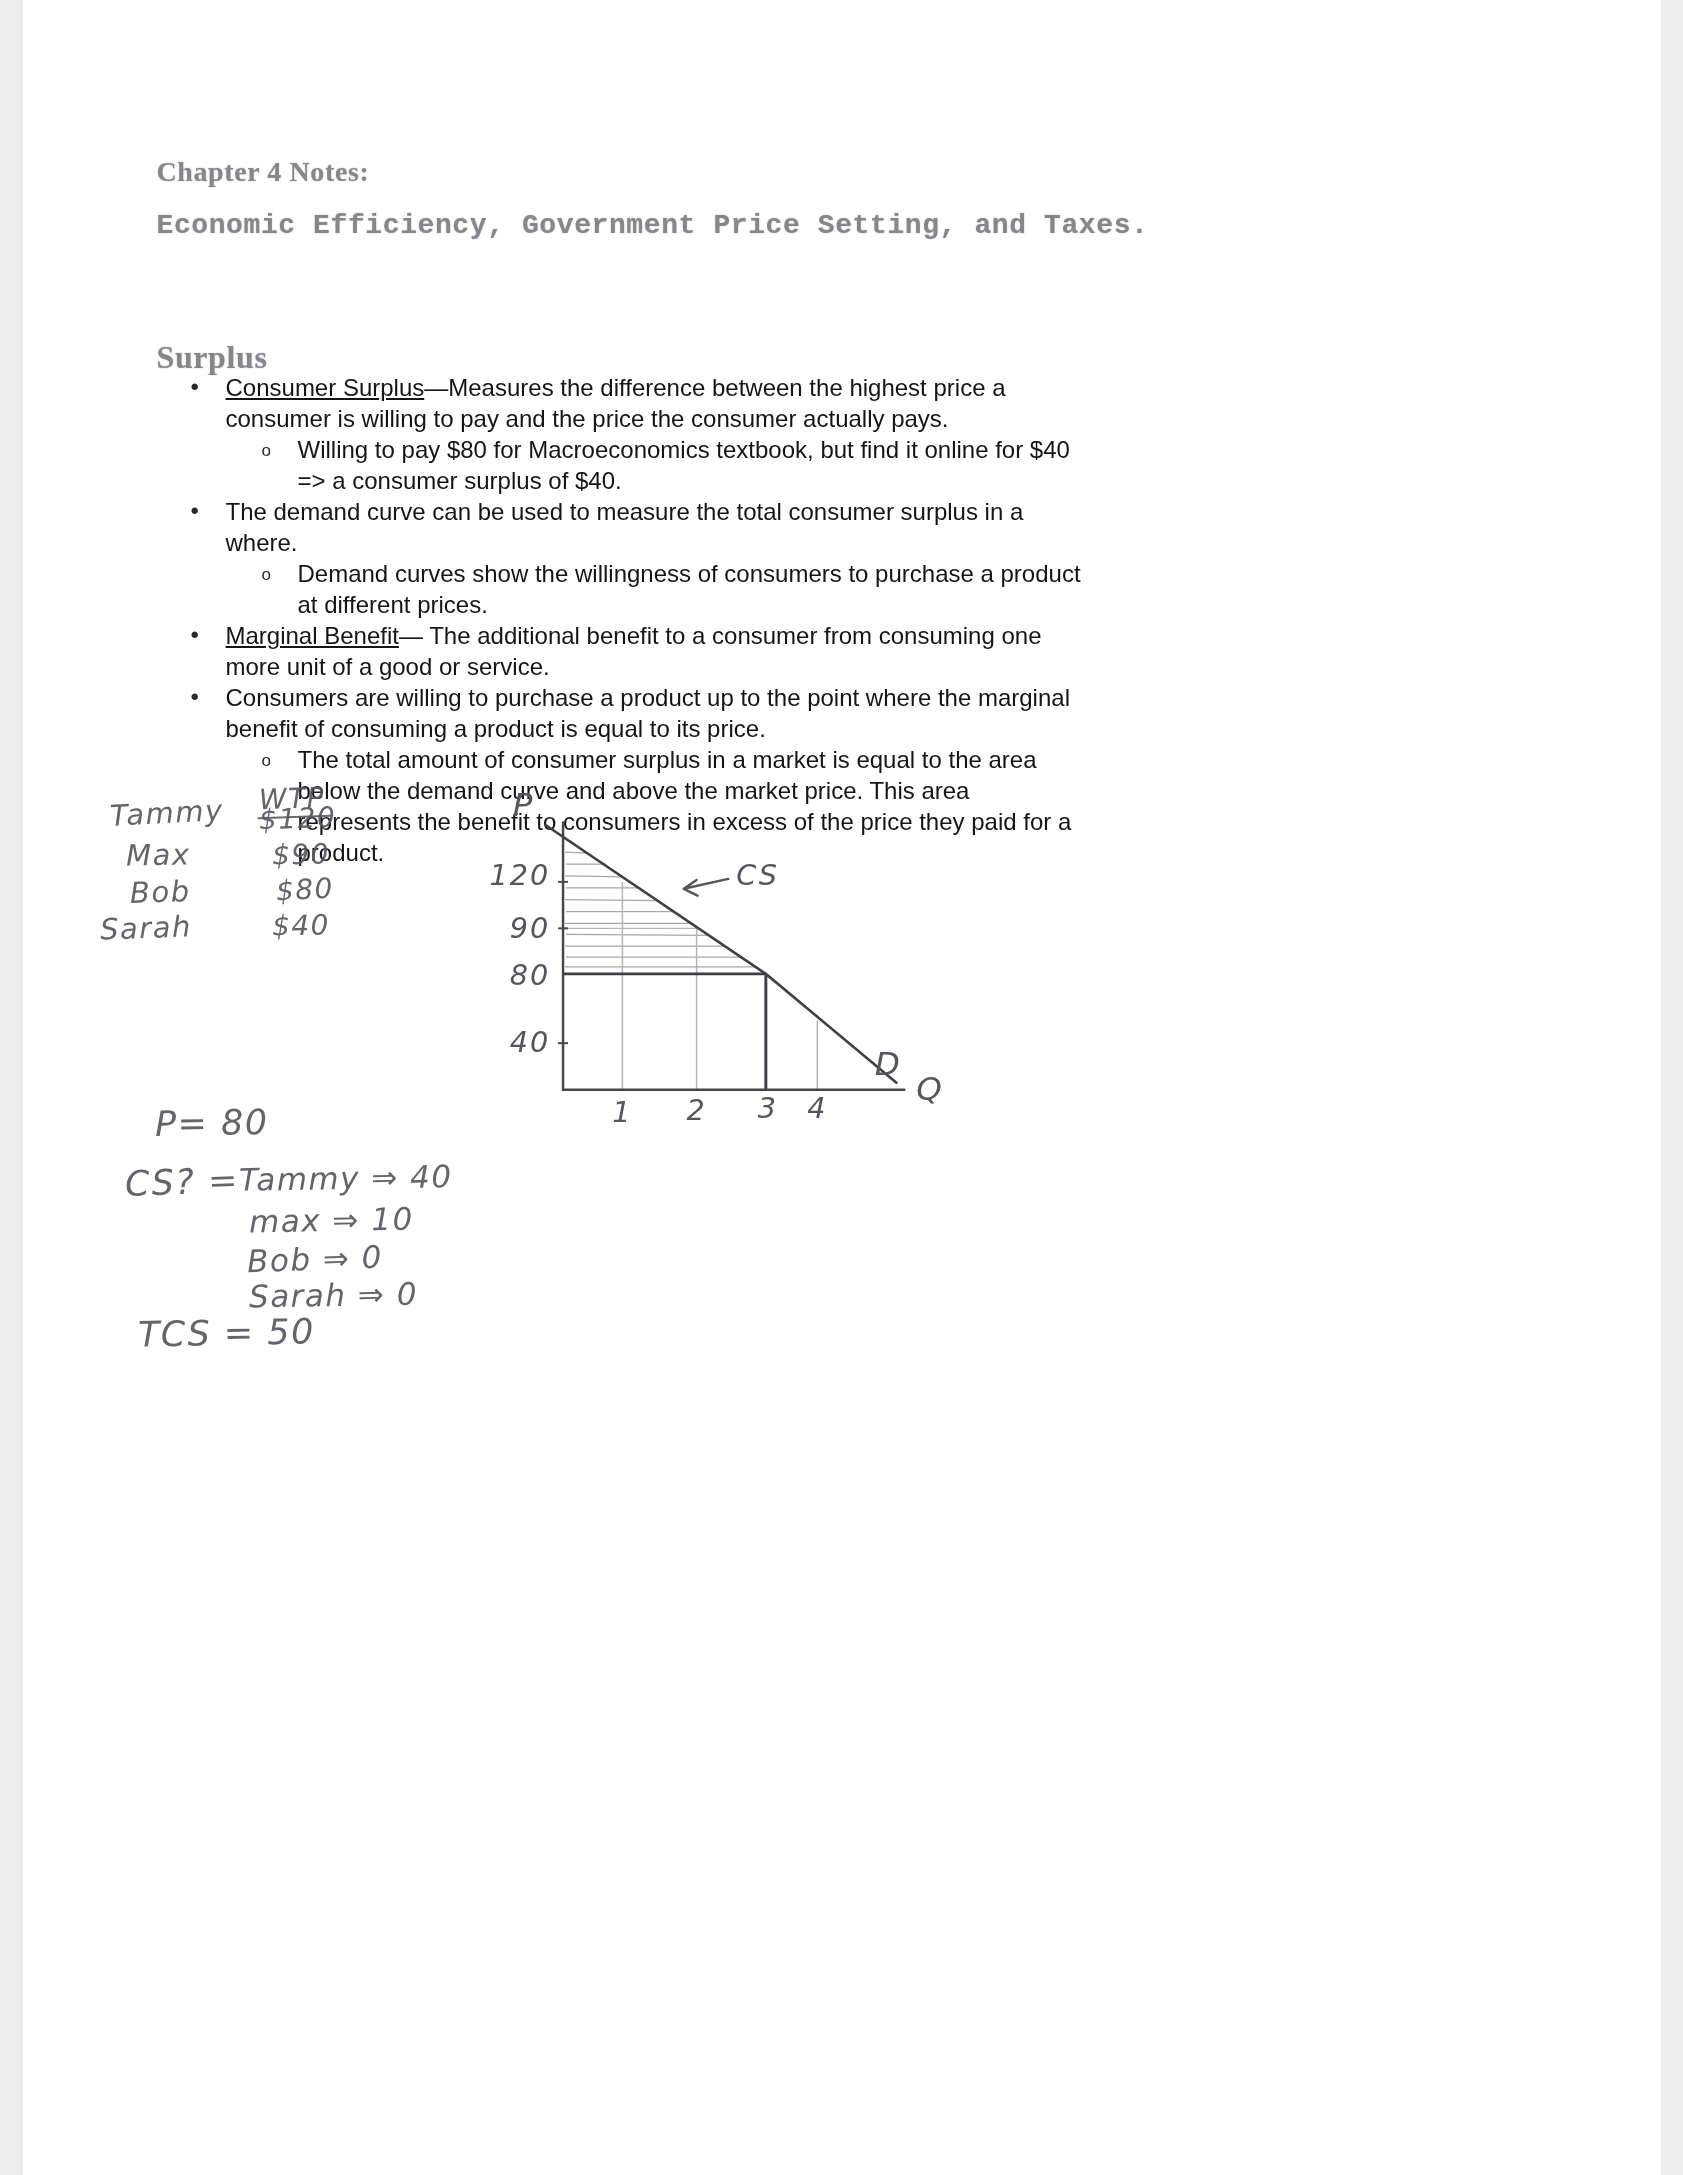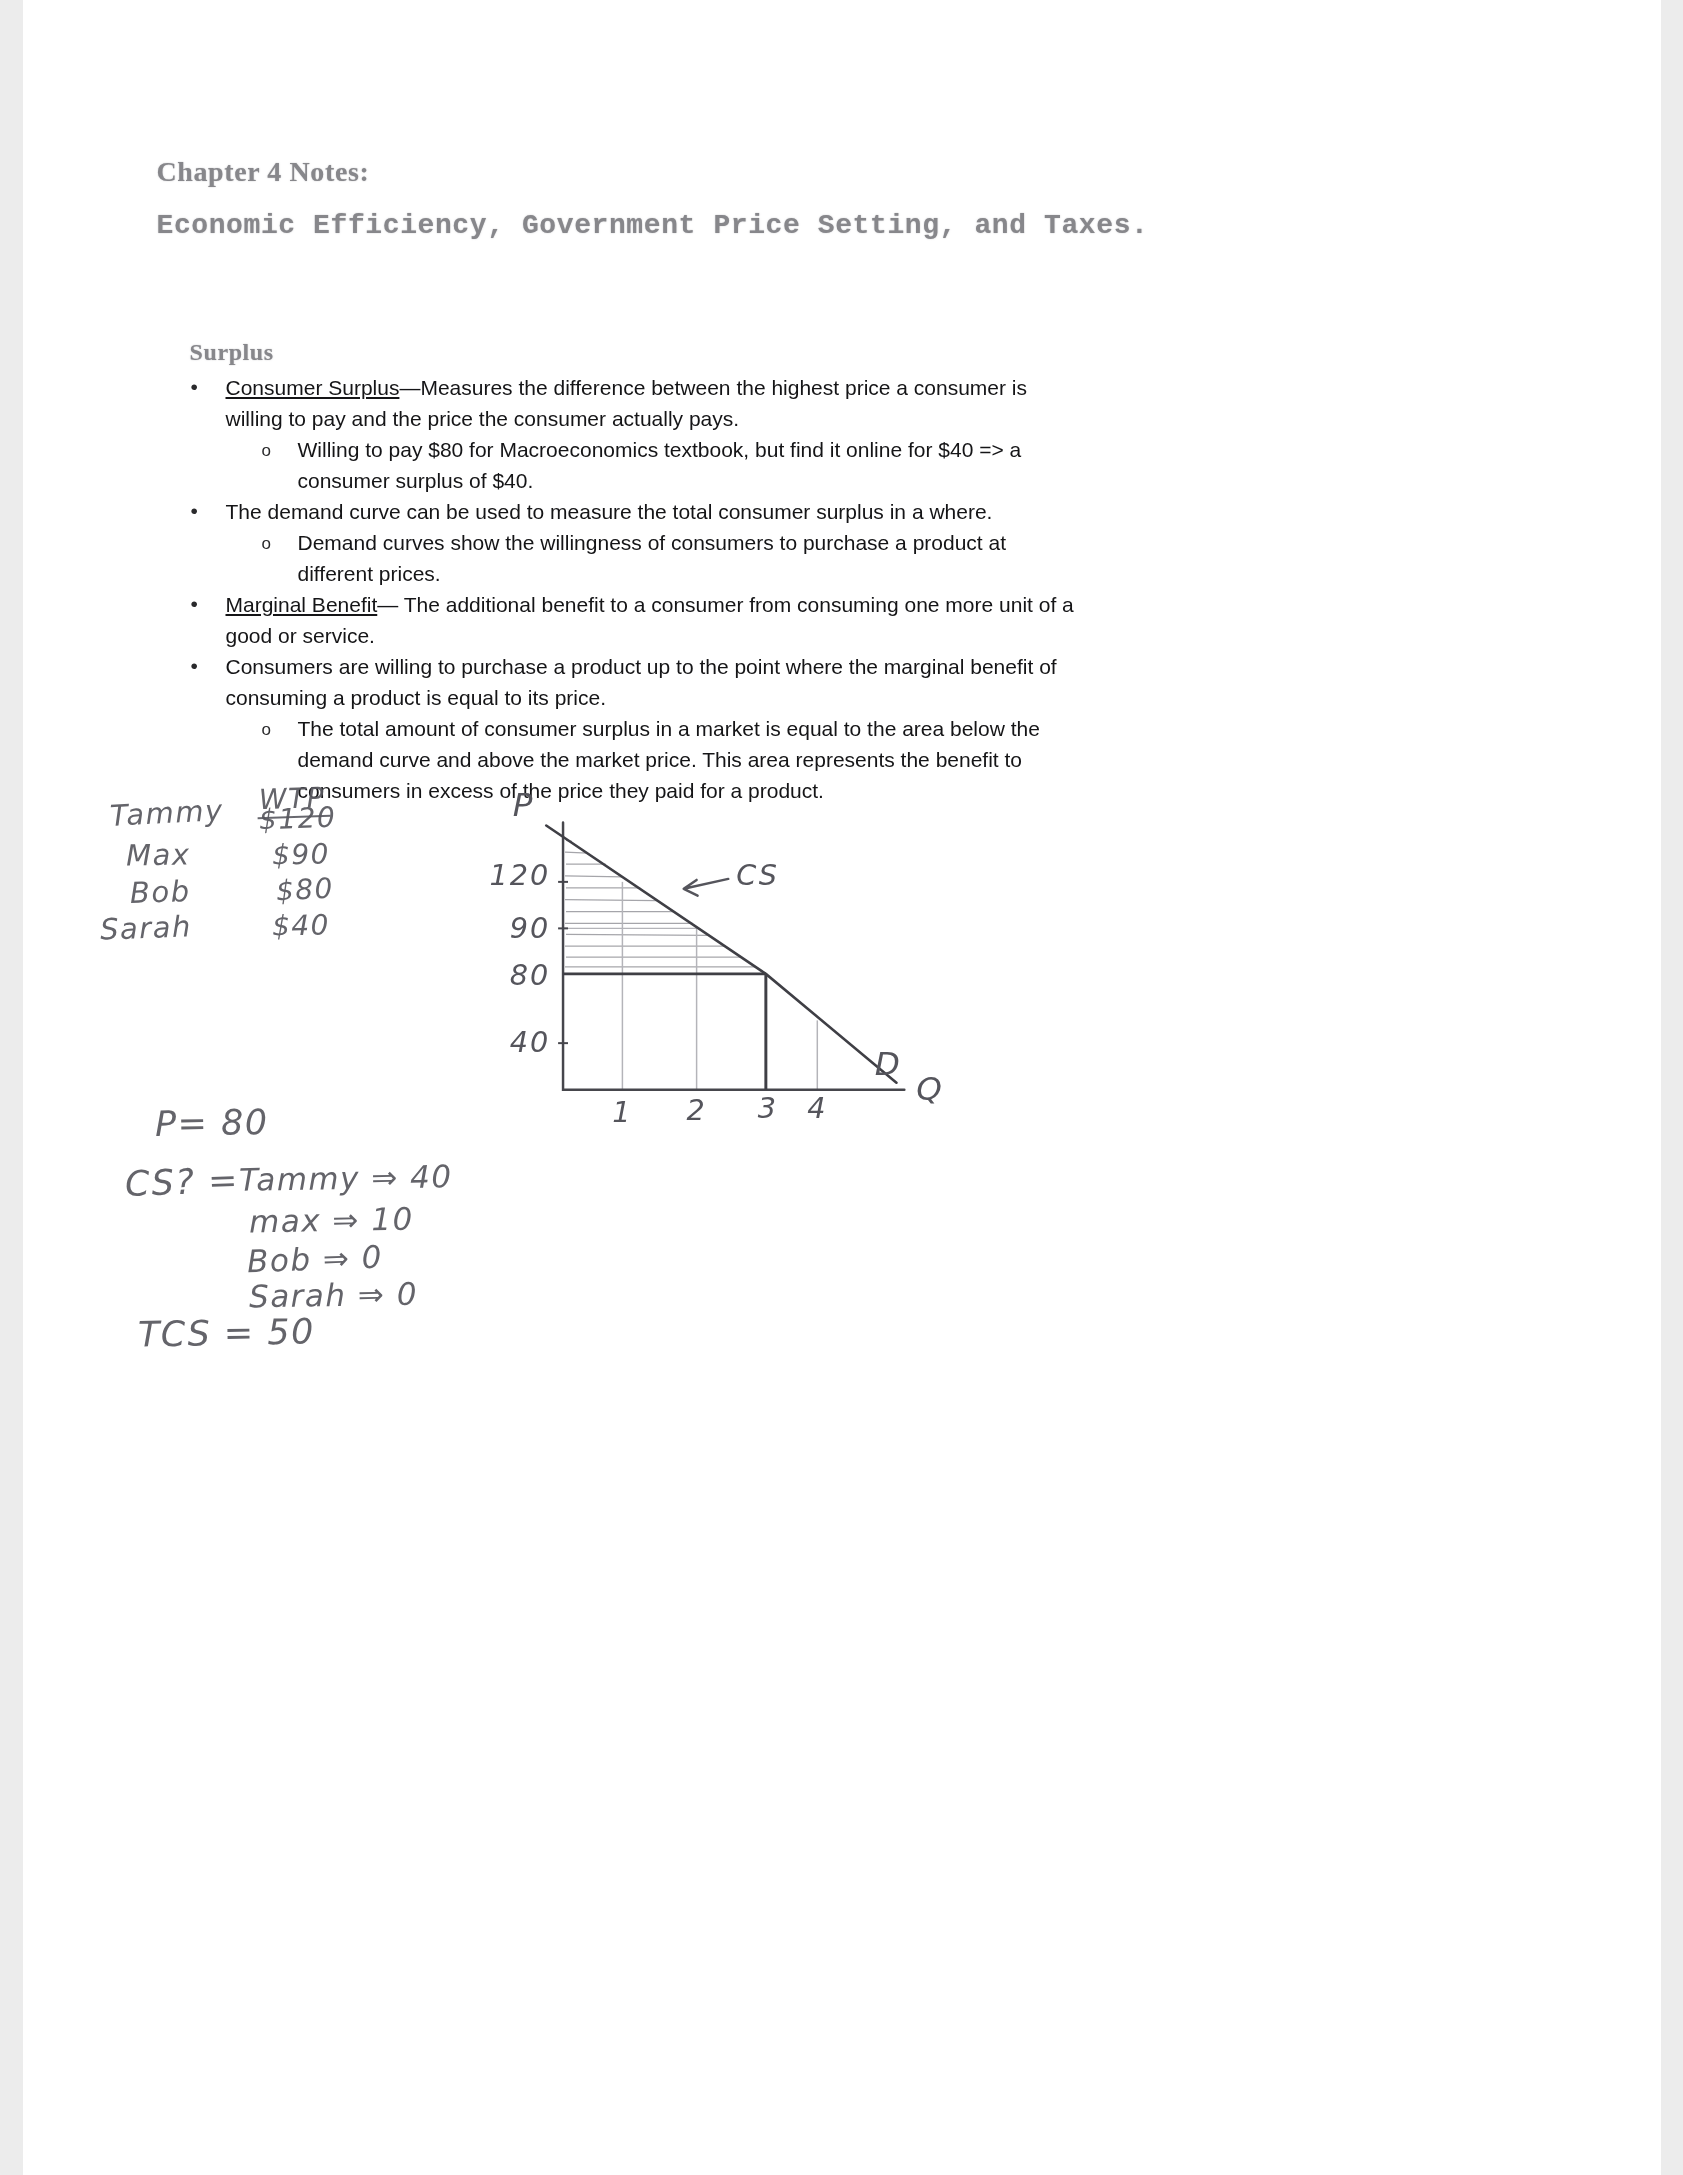--- a/index.html
+++ b/index.html
@@ -11,26 +11,26 @@
   }
   
   .scan-heading {
     position:absolute; left:134px; color:#87878b;
     font-family:"Liberation Serif", serif; font-weight:bold;
     letter-spacing:0.6px; text-shadow:0 0 1.5px rgba(135,135,140,.55);
     white-space:nowrap;
   }
   .title1 { top:156px; font-size:28px; }
   .title2 { top:210px; font-size:28px;font-family:Liberation Mono, monospace; }
-  .surplus { top:339px; font-size:24px;margin-left:33px; }
+  .surplus { top:339px; font-size:32px; }
 
   
   .notes {
     position:absolute; left:134px; top:372px; width:926px;
-    font-size:21px; line-height:31px; color:#151517;
+    font-size:24px; line-height:31px; color:#151517;
   }
   .b1 { position:relative; padding-left:69px; }
   .b1::before { content:"\2022"; position:absolute; left:34px; top:-1px; color:#2a2a2c; }
   .b2 { position:relative; padding-left:141px; }
   .b2::before { content:"o"; position:absolute; left:105px; top:1px; font-size:17px; color:#2a2a2c; }
   .lead { text-decoration:underline; }
 
   
   .hand {
     position:absolute; font-family:"DejaVu Sans", sans-serif; font-style:italic;

